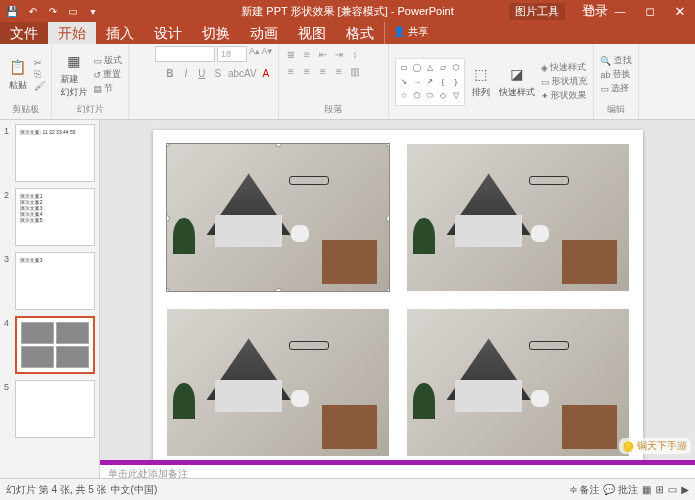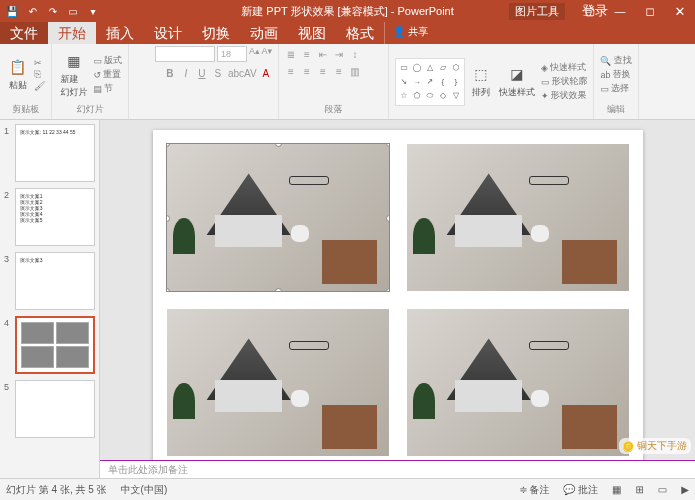--- a/index.html
+++ b/index.html
@@ -52,22 +52,22 @@
 .pic .kb{position:absolute;left:23%;top:58%;width:28%;height:10%;background:#999}
 .pic .mouse{position:absolute;left:56%;top:55%;width:8%;height:12%;background:#eee;border-radius:40%}
 .pic .glasses{position:absolute;left:55%;top:22%;width:18%;height:6%;border:1px solid #333;border-radius:3px}
 .pic .note{position:absolute;right:5%;bottom:5%;width:25%;height:30%;background:#8b5a3c}
 .pic .plant{position:absolute;left:3%;top:50%;width:10%;height:25%;background:#2a4a2a;border-radius:50% 50% 0 0}
 .pic.selected{outline:1px solid #888}
 .handle{position:absolute;width:7px;height:7px;background:#fff;border:1px solid #888;border-radius:50%}
 .h-tl{left:-4px;top:-4px}.h-tr{right:-4px;top:-4px}.h-bl{left:-4px;bottom:-4px}.h-br{right:-4px;bottom:-4px}
 .h-t{left:50%;top:-4px;margin-left:-3px}.h-b{left:50%;bottom:-4px;margin-left:-3px}
 .h-l{left:-4px;top:50%;margin-top:-3px}.h-r{right:-4px;top:50%;margin-top:-3px}
-.notes-area{height:18px;background:#fff;border-top:1px solid #a21caf;padding:2px 8px;font-size:10px;color:#999}
-.statusbar{height:22px;background:#f3f3f3;border-top:1px solid #d0d0d0;display:flex;align-items:center;font-size:10px;color:#555;padding:4px 6px;gap:14px}
+.notes-area{height:18px;background:#fff;border-top:5px solid #a21caf;padding:2px 8px;font-size:10px;color:#999}
+.statusbar{height:22px;background:#f3f3f3;border-top:1px solid #d0d0d0;display:flex;align-items:center;font-size:10px;color:#555;padding:4px 6px;gap:4px}
 .statusbar .spacer{flex:1}
 .statusbar .sbtn{display:flex;align-items:center;gap:2px;color:#555}
 .watermark{position:absolute;right:4px;bottom:24px;font-size:10px;color:#c08830;background:rgba(255,255,255,.7);padding:1px 4px;border-radius:6px;display:flex;align-items:center;gap:2px}
 .watermark::before{content:"🪙"}
 </style>
 </head>
 <body>
 
 <div class="titlebar">
   <div class="qat">
@@ -192,21 +192,21 @@
       <div class="bigbtn">
           <div class="ico">⬚</div>
           <span>排列</span>
         </div>
       <div class="bigbtn">
           <div class="ico">◪</div>
           <span>快速样式</span>
         </div>
       <div class="smallcol">
         <span>◈ <span>快速样式</span></span>
-        <span>▭ <span>形状轮廓</span></span>
+        <span>▭ <span>形状填充</span></span>
         <span>✦ <span>形状效果</span></span>
       </div>
     </div>
   </div>
   <div class="rgroup">
     <div class="rgroup-body">
       <div class="smallcol">
         <span>🔍 <span>查找</span></span>
         <span>ab <span>替换</span></span>
         <span>▭ <span>选择</span></span>

